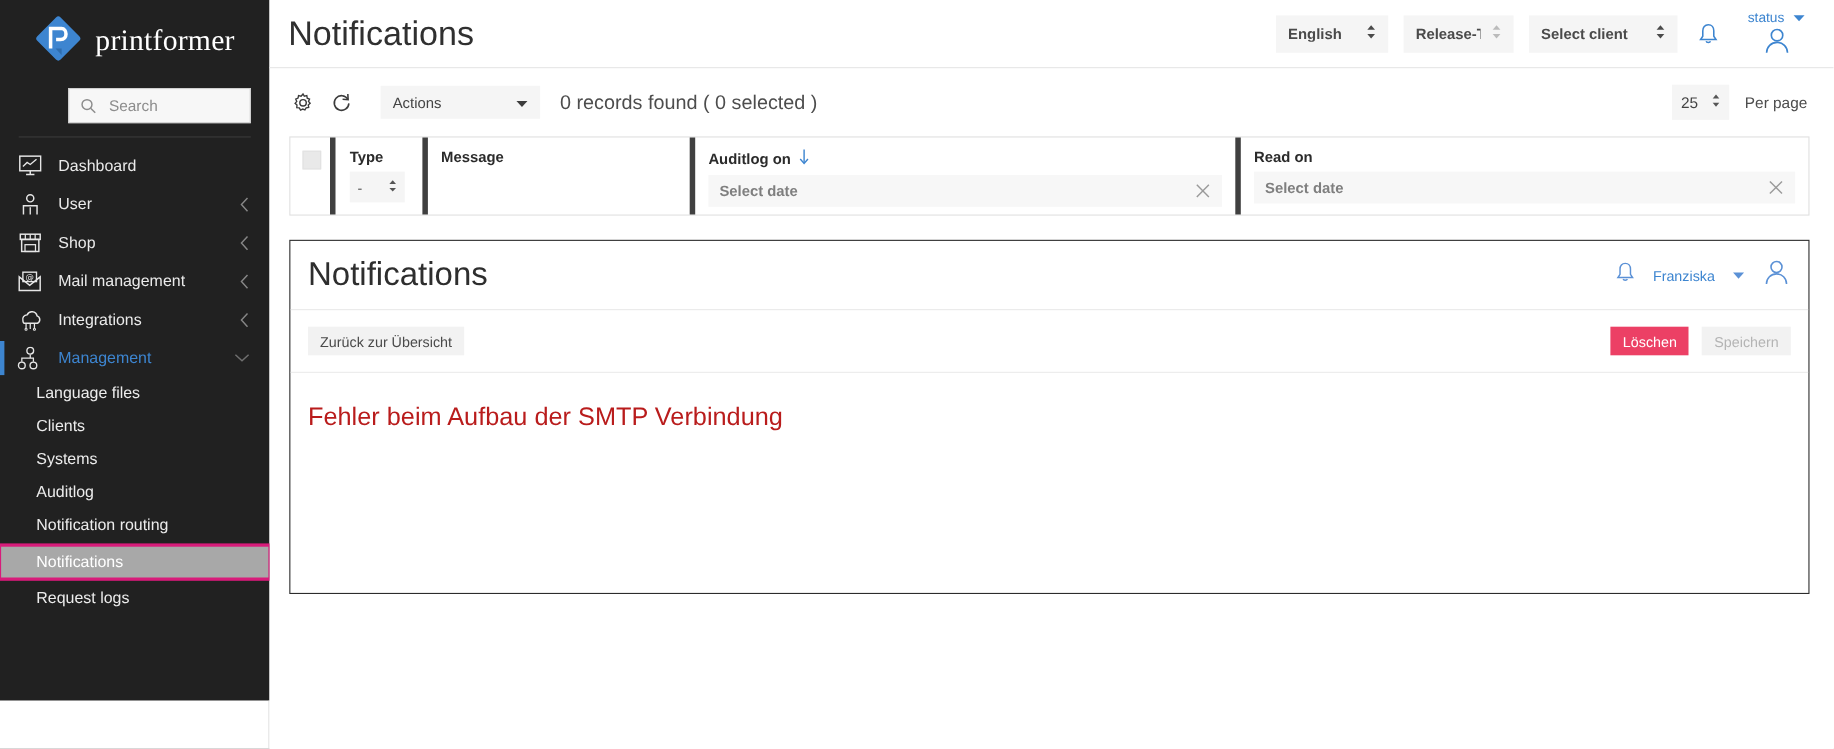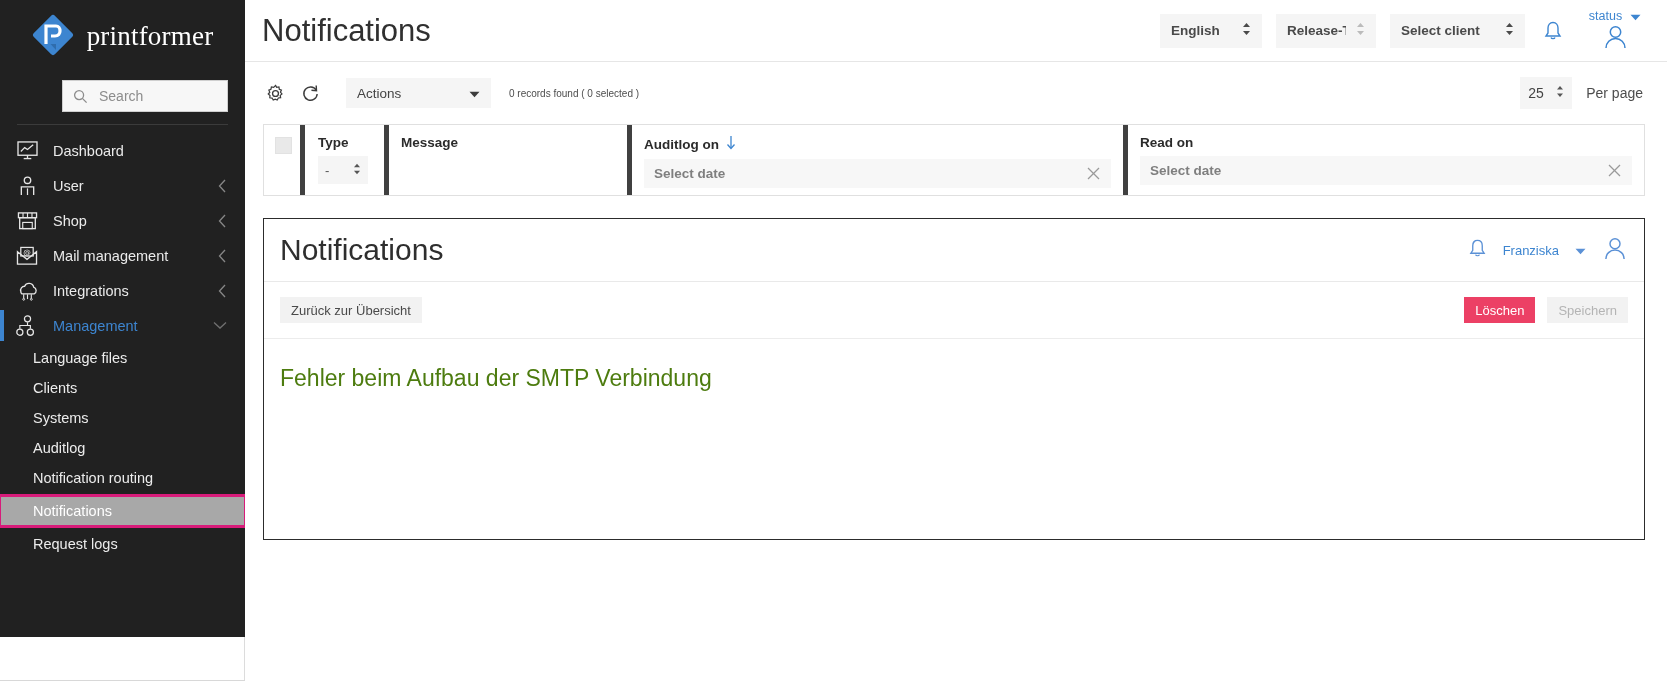--- a/index.html
+++ b/index.html
@@ -156,21 +156,21 @@
   .actions-sel {
     width: 145px; height: 30px;
     background: #f5f5f5;
     display: flex; align-items: center; justify-content: space-between;
     padding: 0 11px;
     font-size: 13.5px; color: #444;
     cursor: pointer;
     margin-left: 10px;
   }
   .records {
-    font-size: 10px; color: #4d4d4d;
+    font-size: 18px; color: #4d4d4d;
     margin-left: 18px;
   }
   .spacer { flex: 1 1 auto; }
   .perpage-sel {
     width: 52px; height: 32px;
     background: #f5f5f5;
     display: flex; align-items: center; justify-content: space-between;
     padding: 0 8px;
     font-size: 14px; color: #444;
     cursor: pointer;
@@ -254,21 +254,21 @@
     font-size: 13px;
     cursor: pointer;
     border: none;
     font-family: "Liberation Sans", sans-serif;
   }
   .btn-back { background: #f2f2f2; color: #4a4a4a; }
   .btn-delete { background: #ec4065; color: #ffffff; }
   .btn-save { background: #f2f2f2; color: #b4b4b4; }
   .inner-body { padding: 26px 16px 0 16px; }
   .err-title {
-    font-size: 23px; color: #4d7c0f; margin: 0 0 26px 0; font-weight: normal;
+    font-size: 23px; color: #b91c1c; margin: 0 0 26px 0; font-weight: normal;
   }
   .err-text { font-size: 13px; color: #3a3a3a; line-height: 1.4; }
   .bottom-strip {
     position: absolute; left: 0; top: 637px;
     width: 245px; height: 43px;
     background: #ffffff;
     border-right: 1px solid #dcdcdc;
   }
 </style>
 </head>

